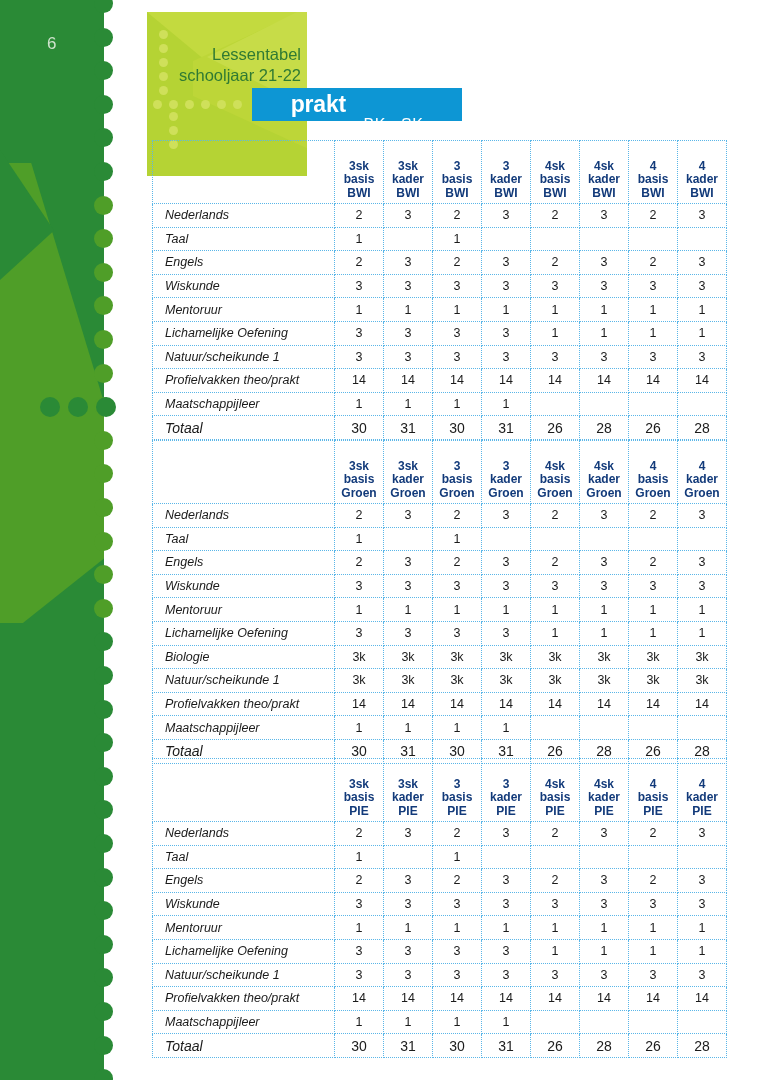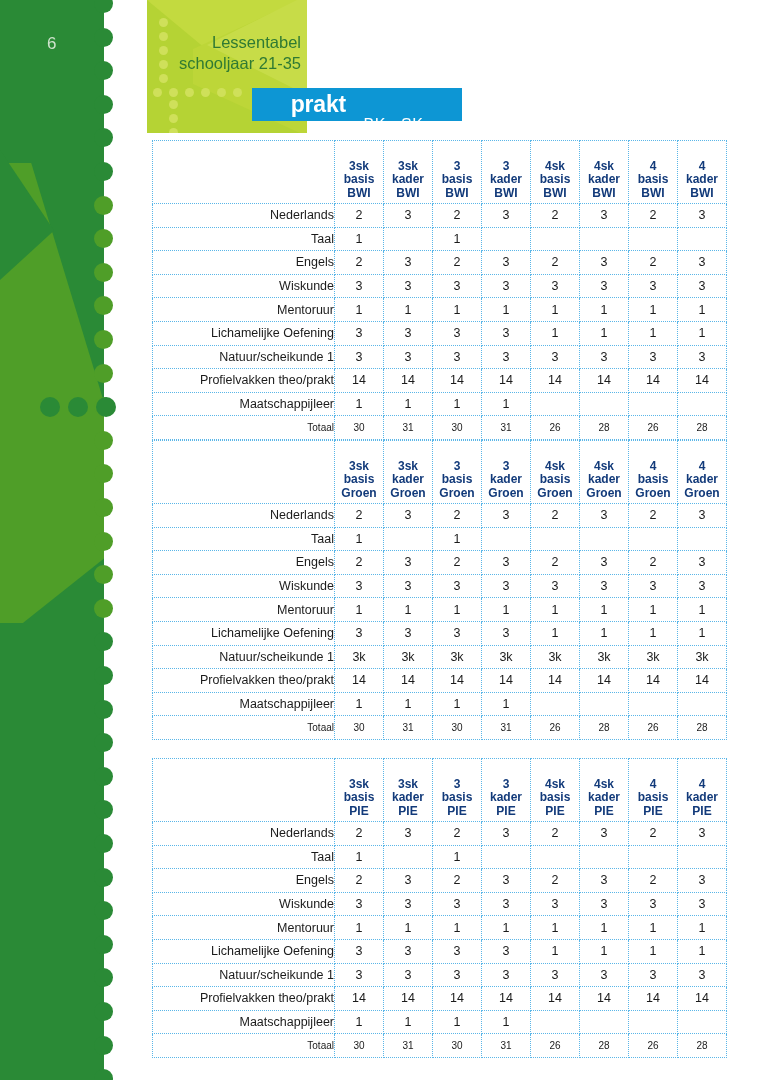--- a/index.html
+++ b/index.html
@@ -48,21 +48,21 @@
 
   #page-number{
     position:absolute;left:0;top:34px;width:104px;
     text-align:center;
     font-size:17px;color:#cfe3cd;
     letter-spacing:0.5px;
   }
 
   
   #logo-block{
-    position:absolute;left:147px;top:0;width:160px;height:133px;
+    position:absolute;left:147px;top:12px;width:160px;height:164px;
     background:#b5d334;
     overflow:hidden;
   }
   #logo-block .tri-a{
     position:absolute;left:0;top:0;width:160px;height:133px;
     background:#c3da3f;
     clip-path:polygon(0% 0%, 100% 0%, 100% 100%);
   }
   #logo-block .chevron{
     position:absolute;left:46px;top:-6px;width:120px;height:145px;
@@ -115,35 +115,36 @@
     border:1px dotted #5ab6e8;
     padding:0;
     text-align:center;
     vertical-align:middle;
     font-size:12.5px;
     color:#1b1b1b;
     height:22.6px;
     font-weight:400;
   }
   table.lt td.subj{
-    text-align:right;
+    text-align:left;
     padding-left:12px;
     font-size:12.5px;
+    font-style:italic;
   }
   table.lt thead th{
     color:#123a7a;
     font-weight:bold;
     font-size:12px;
     line-height:13.5px;
     height:57px;
     padding:2px 0 3px 0;
     vertical-align:bottom;
   }
   table.lt thead th.corner{border-top:1px dotted #5ab6e8;}
-  table.lt tr.total td{font-size:10px;}
+  table.lt tr.total td{font-size:14px;}
   col.c-subj{width:182px;}
   col.c-num{width:49px;}
 </style>
 </head>
 <body>
 
 <div id="sidebar">
   <div class="base"></div>
   <div class="lime-block"></div>
   <div class="chev-top"></div>
@@ -184,21 +185,21 @@
     <div class="scal-dot" style="top: 1069.2px;"></div>
   </div>
 <div id="page-number">6</div>
 
 <div id="logo-block">
   <div class="tri-a"></div>
   <div class="chevron"></div>
   <div class="chev2"></div>
   <div id="logo-title">
     <div>Lessentabel</div>
-    <div>schooljaar 21-35</div>
+    <div>schooljaar 21-22</div>
   </div>
 <div class="logo-dot" style="left: 12px; top: 18px;"></div>
     <div class="logo-dot" style="left: 12px; top: 32px;"></div>
     <div class="logo-dot" style="left: 12px; top: 46px;"></div>
     <div class="logo-dot" style="left: 12px; top: 60px;"></div>
     <div class="logo-dot" style="left: 12px; top: 74px;"></div>
     <div class="logo-dot" style="left: 6px; top: 88px;"></div>
     <div class="logo-dot" style="left: 22px; top: 88px;"></div>
     <div class="logo-dot" style="left: 38px; top: 88px;"></div>
     <div class="logo-dot" style="left: 54px; top: 88px;"></div>
@@ -506,20 +507,31 @@
             <td>3</td>
             <td>3</td>
             <td>3</td>
             <td>3</td>
             <td>1</td>
             <td>1</td>
             <td>1</td>
             <td>1</td>
           </tr>
           <tr>
+            <td class="subj">Biologie</td>
+            <td>3k</td>
+            <td>3k</td>
+            <td>3k</td>
+            <td>3k</td>
+            <td>3k</td>
+            <td>3k</td>
+            <td>3k</td>
+            <td>3k</td>
+          </tr>
+          <tr>
             <td class="subj">Natuur/scheikunde 1</td>
             <td>3k</td>
             <td>3k</td>
             <td>3k</td>
             <td>3k</td>
             <td>3k</td>
             <td>3k</td>
             <td>3k</td>
             <td>3k</td>
           </tr>

